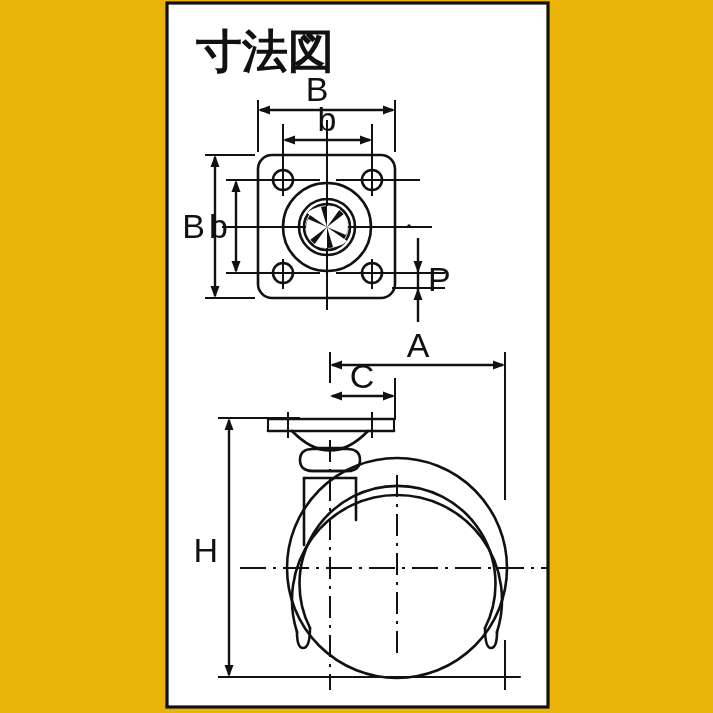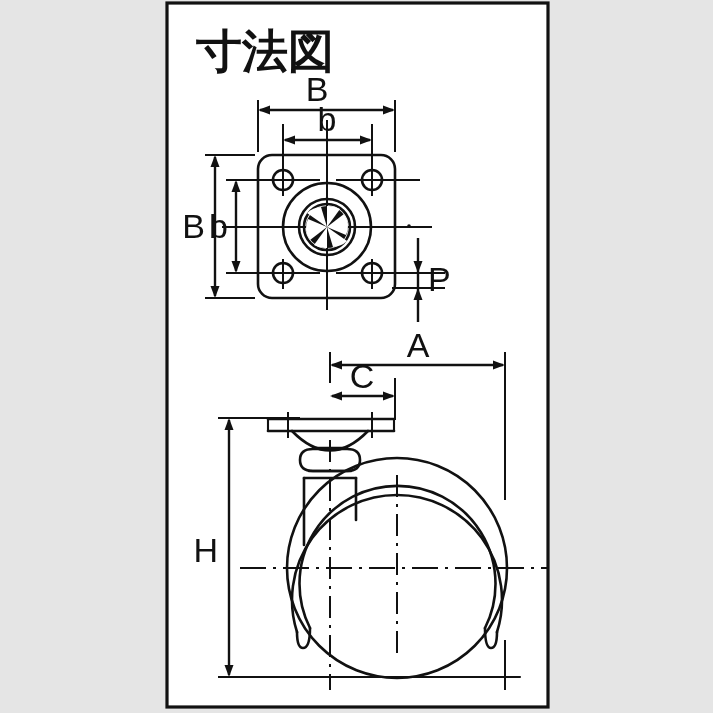--- a/index.html
+++ b/index.html
@@ -10,21 +10,21 @@
   body {
     width: 713px;
     height: 713px;
     font-family: "Liberation Sans", sans-serif;
     overflow: hidden;
   }
   #drawing-root {
     position: relative;
     width: 713px;
     height: 713px;
-    background: #e5e5e5;
+    background: #eab308;
   }
   #drawing-svg {
     position: absolute;
     left: 0;
     top: 0;
     display: block;
   }
   .frame-rect {
     fill: #ffffff;
     stroke: #111111;

